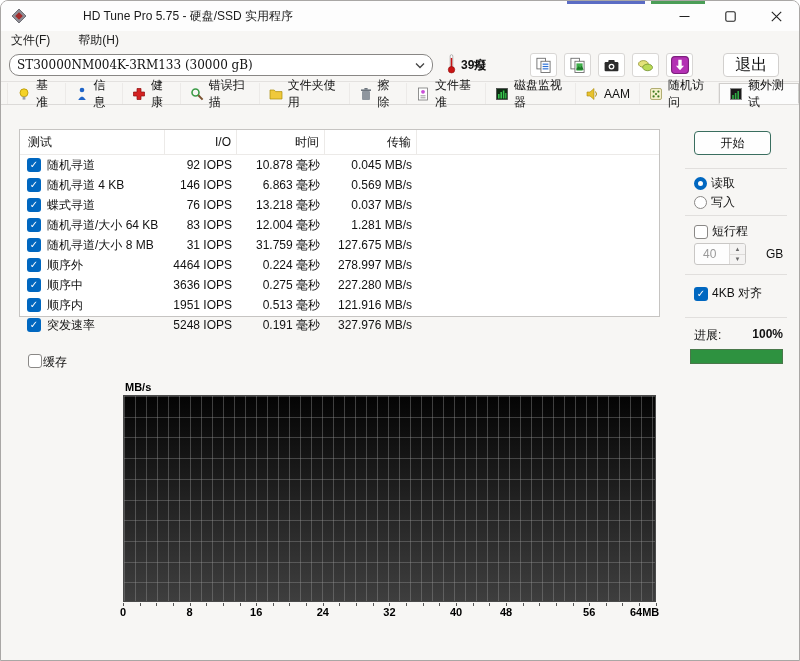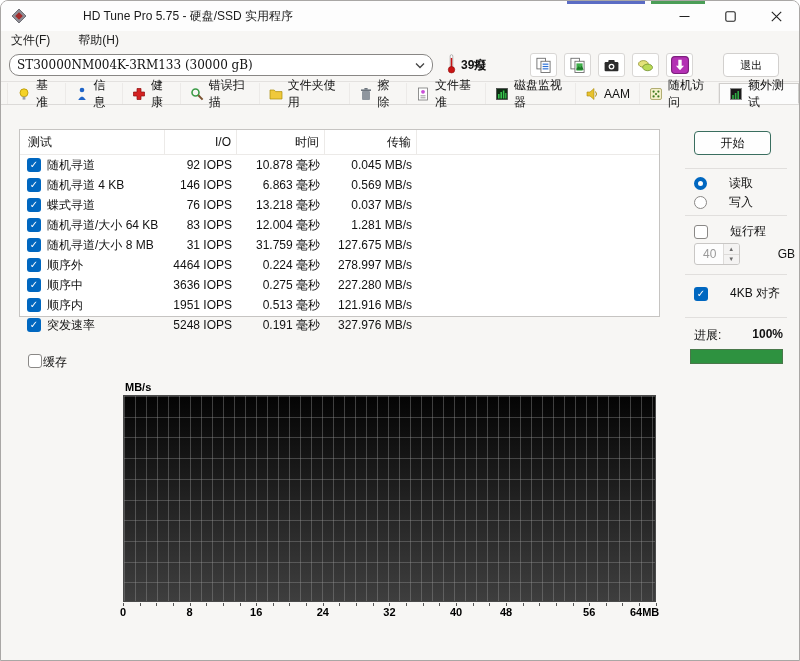--- a/index.html
+++ b/index.html
@@ -19,21 +19,21 @@
   .menubar{position:absolute;top:30px;left:0;right:0;height:18px;display:flex;align-items:center;gap:28px;padding-left:10px;font-size:12px;color:#1b1b1b;}
   
   .toolbar{position:absolute;top:48px;left:0;right:0;height:33px;display:flex;align-items:center;padding:0 8px;border-bottom:1px solid #e3e1df;}
   .combo{width:424px;height:22px;background:#fff;border:1px solid #898785;border-radius:10px;display:flex;align-items:center;padding:0 7px;
          font-family:"DejaVu Serif", serif;font-size:12px;color:#111;}
   .combo .chev{margin-left:auto;display:flex;}
   .temp{display:flex;align-items:center;gap:3px;margin-left:12px;font-weight:bold;font-size:12px;color:#111;}
   .tools{display:flex;gap:7px;margin-left:44px;}
   .toolbtn{width:27px;height:24px;background:#fff;border:1px solid #d9d7d5;border-radius:3px;display:flex;align-items:center;justify-content:center;}
   .exit{margin-left:30px;width:56px;height:24px;background:#fff;border:1px solid #d2d0ce;border-radius:4px;
-        font-size:11px;color:#111;display:flex;align-items:center;justify-content:center;}
+        font-size:16px;color:#111;display:flex;align-items:center;justify-content:center;}
   
   .tabbar{position:absolute;top:82px;left:0;right:0;height:22px;display:flex;align-items:stretch;padding-left:6px;border-bottom:1px solid #dcdad8;}
   .tab{display:flex;align-items:center;gap:5px;padding:0 9px;font-size:12px;color:#111;border-right:1px solid #eceae8;}
   .tab:first-child{border-left:1px solid #eceae8;}
   .tab.active{background:#fcfcfc;border:1px solid #cfcdcb;border-bottom:1px solid #fcfcfc;}
   .ticon{width:14px;height:14px;display:flex;}
   .ticon svg{width:14px;height:14px;}
   
   .rtable{position:absolute;left:18px;top:128px;width:641px;height:188px;background:#fff;border:1px solid #c6c4c2;font-size:12px;color:#111;}
   .thead{display:grid;grid-template-columns:145px 72px 88px 92px 1fr;height:25px;align-items:center;border-bottom:1px solid #eceae8;}
@@ -45,21 +45,21 @@
   .cell-name{display:flex;align-items:center;gap:6px;padding-left:7px;white-space:nowrap;}
   .cell-num{text-align:right;padding-right:5px;white-space:nowrap;}
   .cb{width:14px;height:14px;border-radius:3px;font-size:10px;line-height:14px;text-align:center;flex:0 0 14px;}
   .cb.on{background:#0067c0;color:#fff;}
   .cb.off{background:#fff;border:1px solid #8a8886;}
   
   .rpanel{position:absolute;left:682px;top:126px;width:112px;height:248px;font-size:12px;color:#111;}
   .start{position:absolute;left:11px;top:4px;width:77px;height:24px;background:#fefefe;border:1px solid #3a6e5f;border-radius:4px;
          display:flex;align-items:center;justify-content:center;font-size:12px;}
   .rsep{position:absolute;left:2px;right:8px;height:1px;background:#e1dfdd;}
-  .rrow{position:absolute;left:0;right:0;display:flex;align-items:center;gap:22px;padding-left:11px;}
+  .rrow{position:absolute;left:0;right:0;display:flex;align-items:center;gap:4px;padding-left:11px;}
   .radio{width:13px;height:13px;border-radius:50%;flex:0 0 13px;}
   .radio.sel{background:#fff;border:4px solid #0067c0;}
   .radio.un{background:#fff;border:1px solid #8a8886;}
   .spin{width:52px;height:22px;border:1px solid #c9c7c5;border-radius:3px;background:#fdfdfd;display:flex;overflow:hidden;}
   .spin .val{flex:1;color:#9a9a9a;padding-left:8px;line-height:20px;}
   .spin .btns{width:16px;border-left:1px solid #dddbd9;display:flex;flex-direction:column;}
   .spin .sb{flex:1;font-size:6px;color:#6a6a6a;display:flex;align-items:center;justify-content:center;background:#f4f3f2;}
   .spin .sb:first-child{border-bottom:1px solid #dddbd9;}
   .prog-row{position:absolute;left:0;right:0;top:200px;display:flex;justify-content:space-between;padding:0 12px 0 11px;}
   .prog-val{font-weight:bold;}

